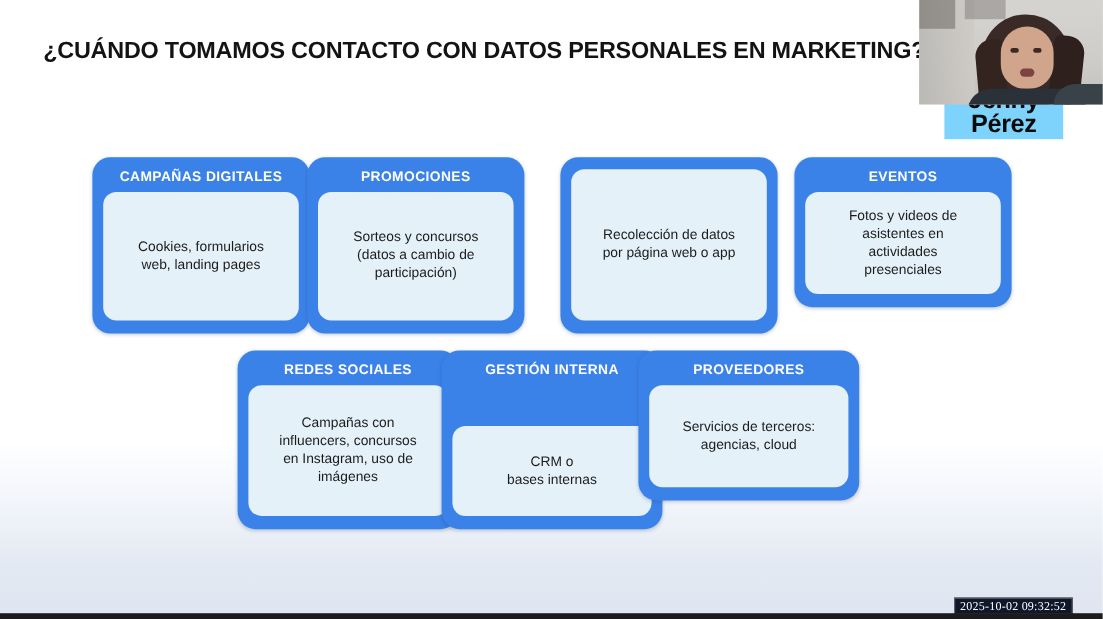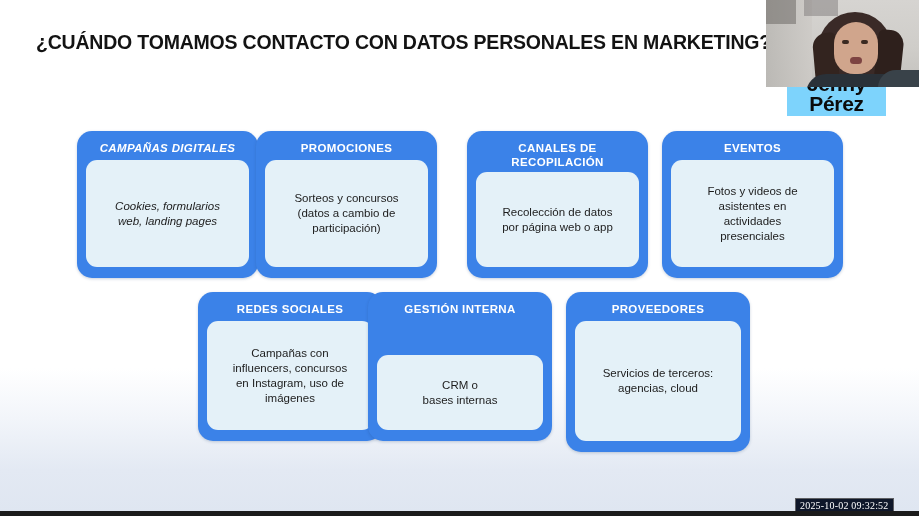--- a/index.html
+++ b/index.html
@@ -180,41 +180,39 @@
 </style>
 </head>
 <body>
 
 <div id="screen">
 
   <div id="slide-bg"></div>
 
   <div id="slide-title">¿CUÁNDO TOMAMOS CONTACTO CON DATOS PERSONALES EN MARKETING?</div>
 
-  <div class="card" style="left:77px; top:131px; width:181px; height:147px;font-style:italic;">
+  <div class="card" style="left:77px; top:131px; width:181px; height:147px;">
     <div class="card-title">CAMPAÑAS DIGITALES</div>
     <div class="card-body">Cookies, formularios
 web, landing pages</div>
   </div>
 
   <div class="card" style="left:256px; top:131px; width:181px; height:147px;">
     <div class="card-title">PROMOCIONES</div>
     <div class="card-body">Sorteos y concursos
 (datos a cambio de
 participación)</div>
   </div>
 
   <div class="card two-line" style="left:467px; top:131px; width:181px; height:147px;">
-    <div class="card-title">CANALES DE
-RECOPILACIÓN</div>
     <div class="card-body">Recolección de datos
 por página web o app</div>
   </div>
 
-  <div class="card" style="left:662px; top:131px; width:181px; height:147px;align-items:center;">
+  <div class="card" style="left:662px; top:131px; width:181px; height:125px;align-items:center;">
     <div class="card-title">EVENTOS</div>
     <div class="card-body">Fotos y videos de
 asistentes en
 actividades
 presenciales</div>
   </div>
 
   <div class="card" style="left:170px; top:292px; width:184px; height:149px;margin-left:28px;">
     <div class="card-title">REDES SOCIALES</div>
     <div class="card-body">Campañas con
@@ -222,21 +220,21 @@
 en Instagram, uso de
 imágenes</div>
   </div>
 
   <div class="card" style="left:368px; top:292px; width:184px; height:149px;gap:34px;">
     <div class="card-title">GESTIÓN INTERNA</div>
     <div class="card-body">CRM o
 bases internas</div>
   </div>
 
-  <div class="card" style="left:566px; top:292px; width:184px; height:160px;">
+  <div class="card" style="left:532px; top:292px; width:184px; height:125px;">
     <div class="card-title">PROVEEDORES</div>
     <div class="card-body">Servicios de terceros:
 agencias, cloud</div>
   </div>
 
   <div id="name-badge">
     <div id="name-first">Jenny</div>
     <div id="name-last">Pérez</div>
   </div>
 

